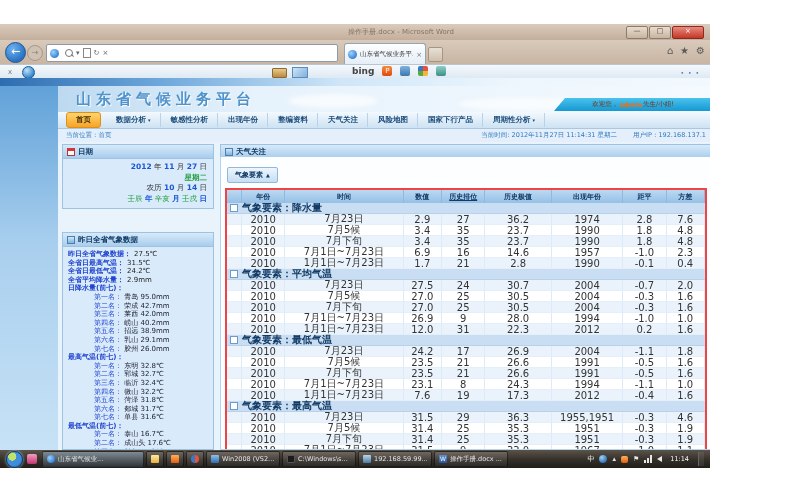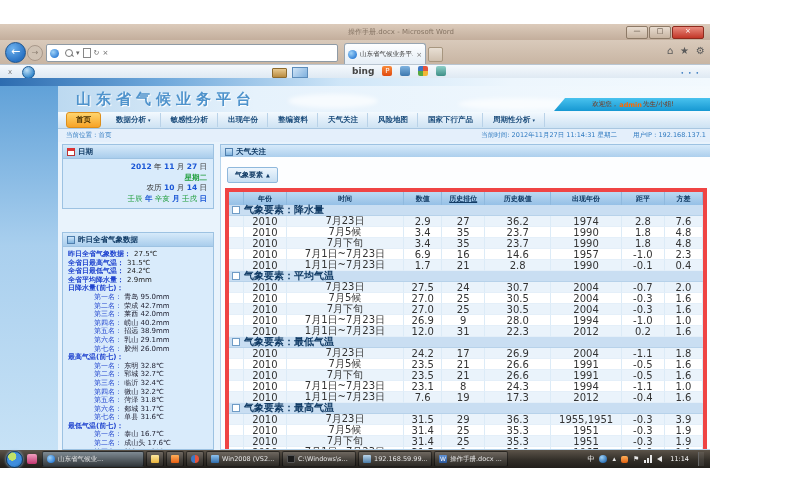--- a/index.html
+++ b/index.html
@@ -119,21 +119,21 @@
   .sbgap{height:23px;}
 
   
   .main{position:absolute;left:220px;top:66px;width:492px;bottom:0;}
   .mainbody{position:absolute;left:0;top:13px;right:0;bottom:0;background:#fdfeff;
             border:1px solid #b6d4ec;border-top:none;padding:5px 4px 0 4px;box-sizing:border-box;overflow:hidden;}
   .filterbtn{display:inline-flex;align-items:center;gap:3px;font-size:7px;font-weight:bold;color:#123c66;
              background:linear-gradient(#eef6fd,#c6def2);border:1px solid #8fb8dc;border-radius:2px;
              padding:2px 7px;margin:1px 0 5px 2px;}
   .filterbtn .fa{font-size:5px;}
-  .wtable{border:4px solid #ef4444;}
+  .wtable{border:2px solid #ef4444;}
   .trh{display:flex;height:13px;background:linear-gradient(#bcd9f2,#95c0e6);
        font-size:7px;font-weight:bold;color:#123c66;}
   .trh .td{border-right:1px solid #8fb9de;display:flex;align-items:center;justify-content:center;}
   .tr{display:flex;height:11px;font-size:10px;color:#333;background:#fff;justify-content:center;}
   .tr.alt{background:#eaf3fb;}
   .tr .td{border-right:1px solid #dcebf7;border-bottom:1px solid #e4eff9;
           display:flex;align-items:center;justify-content:center;overflow:hidden;white-space:nowrap;}
   .tr.grp{background:#c9def2;color:#123c66;font-weight:bold;}
   .tr.grp .gl{display:flex;align-items:center;gap:4px;padding-left:3px;flex:1;border-bottom:1px solid #b7d2ea;}
   .chk{width:6px;height:6px;background:#fff;border:1px solid #6f9cc6;flex:none;}
@@ -533,21 +533,21 @@
               </div>
               <div class="tr alt">
                 <span class="td c0"></span>
                 <span class="td c1">2010</span>
                 <span class="td c2">7月23日</span>
                 <span class="td c3">31.5</span>
                 <span class="td c4">29</span>
                 <span class="td c5">36.3</span>
                 <span class="td c6">1955,1951</span>
                 <span class="td c7">-0.3</span>
-                <span class="td c8">3.9</span>
+                <span class="td c8">4.6</span>
               </div>
               <div class="tr">
                 <span class="td c0"></span>
                 <span class="td c1">2010</span>
                 <span class="td c2">7月5候</span>
                 <span class="td c3">31.4</span>
                 <span class="td c4">25</span>
                 <span class="td c5">35.3</span>
                 <span class="td c6">1951</span>
                 <span class="td c7">-0.3</span>

